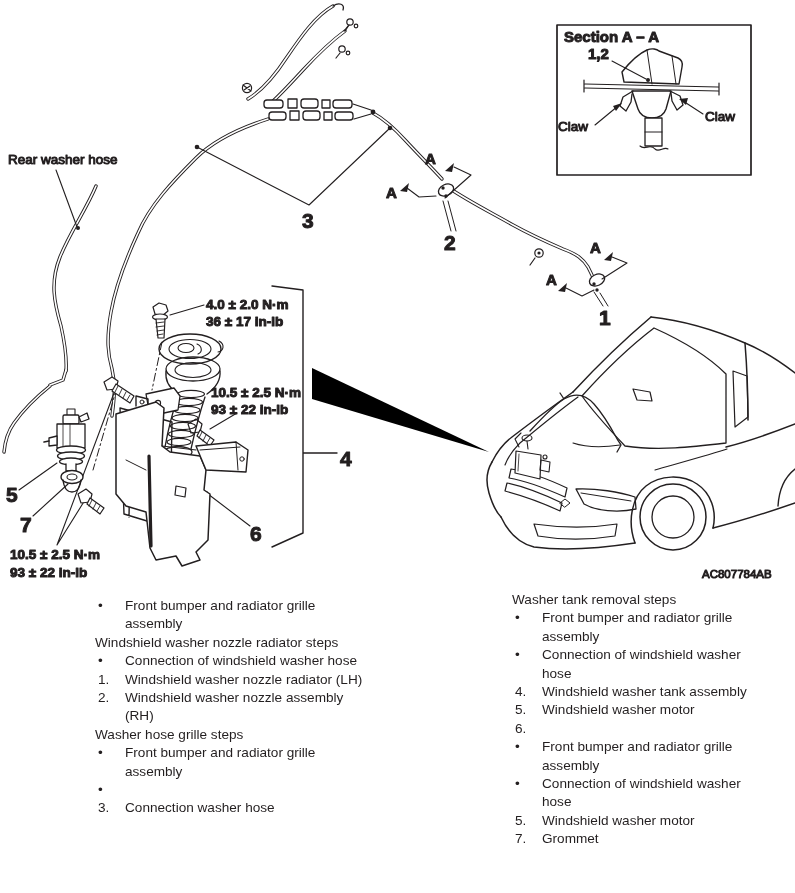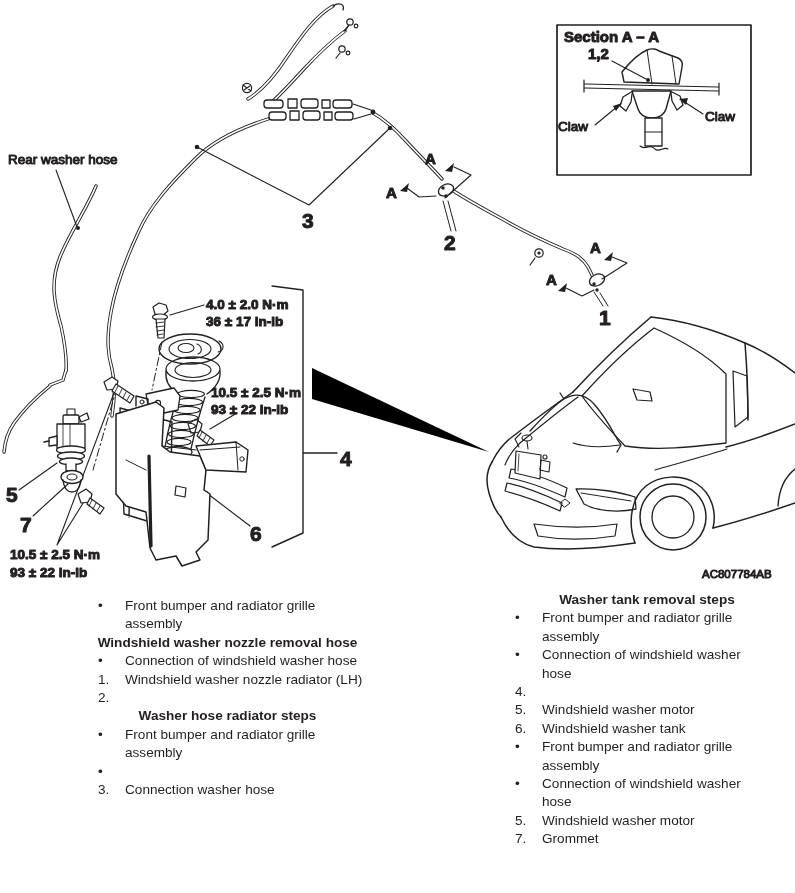--- a/index.html
+++ b/index.html
@@ -11,21 +11,21 @@
   .t-b13{font-size:13.5px;font-weight:bold;}
   .t-num{font-size:21px;font-weight:bold;}
   .t-a{font-size:15px;font-weight:bold;}
   .t-sec{font-size:15px;font-weight:bold;}
   .t-code{font-size:11.5px;}
   .col{position:absolute;font-size:13.6px;line-height:18.4px;}
   .li{display:flex;}
   .mk{flex:none;display:inline-block;width:27px;padding-left:3px;}
   .col-l .tx{width:238px;}
   .col-r .tx{width:222px;}
-  .lh{font-weight:bold;text-align:center;}
+  .lh{font-weight:normal;}
   .col-l .lh{width:265px;}
 </style>
 </head>
 <body>
 
 <div class="stage">
 
 <svg width="795" height="585" viewBox="0 0 795 585">
   <g stroke="#231f20" fill="none" stroke-linecap="round" stroke-linejoin="round">
 
@@ -285,33 +285,34 @@
 
     <text class="t-code" x="702" y="578">AC807784AB</text>
   </g>
 </svg>
 
 <div class="col col-l" style="left:95px;top:597px;width:290px">
   <div class="li">
         <span class="mk">•</span>
         <span class="tx">Front bumper and radiator grille assembly</span>
       </div>
-  <div class="lh">Windshield washer nozzle removal hose</div>
+  <div class="lh">Windshield washer nozzle radiator steps</div>
   <div class="li">
         <span class="mk">•</span>
         <span class="tx">Connection of windshield washer hose</span>
       </div>
   <div class="li">
         <span class="mk">1.</span>
         <span class="tx">Windshield washer nozzle radiator (LH)</span>
       </div>
   <div class="li">
         <span class="mk">2.</span>
-      </div>
-  <div class="lh">Washer hose radiator steps</div>
+        <span class="tx">Windshield washer nozzle assembly (RH)</span>
+      </div>
+  <div class="lh">Washer hose grille steps</div>
   <div class="li">
         <span class="mk">•</span>
         <span class="tx">Front bumper and radiator grille assembly</span>
       </div>
   <div class="li">
         <span class="mk">•</span>
       </div>
   <div class="li">
         <span class="mk">3.</span>
         <span class="tx">Connection washer hose</span>
@@ -323,28 +324,28 @@
   <div class="li">
         <span class="mk">•</span>
         <span class="tx">Front bumper and radiator grille assembly</span>
       </div>
   <div class="li">
         <span class="mk">•</span>
         <span class="tx">Connection of windshield washer hose</span>
       </div>
   <div class="li">
         <span class="mk">4.</span>
+        <span class="tx">Windshield washer tank assembly</span>
       </div>
   <div class="li">
         <span class="mk">5.</span>
         <span class="tx">Windshield washer motor</span>
       </div>
   <div class="li">
         <span class="mk">6.</span>
-        <span class="tx">Windshield washer tank</span>
       </div>
   <div class="li">
         <span class="mk">•</span>
         <span class="tx">Front bumper and radiator grille assembly</span>
       </div>
   <div class="li">
         <span class="mk">•</span>
         <span class="tx">Connection of windshield washer hose</span>
       </div>
   <div class="li">

